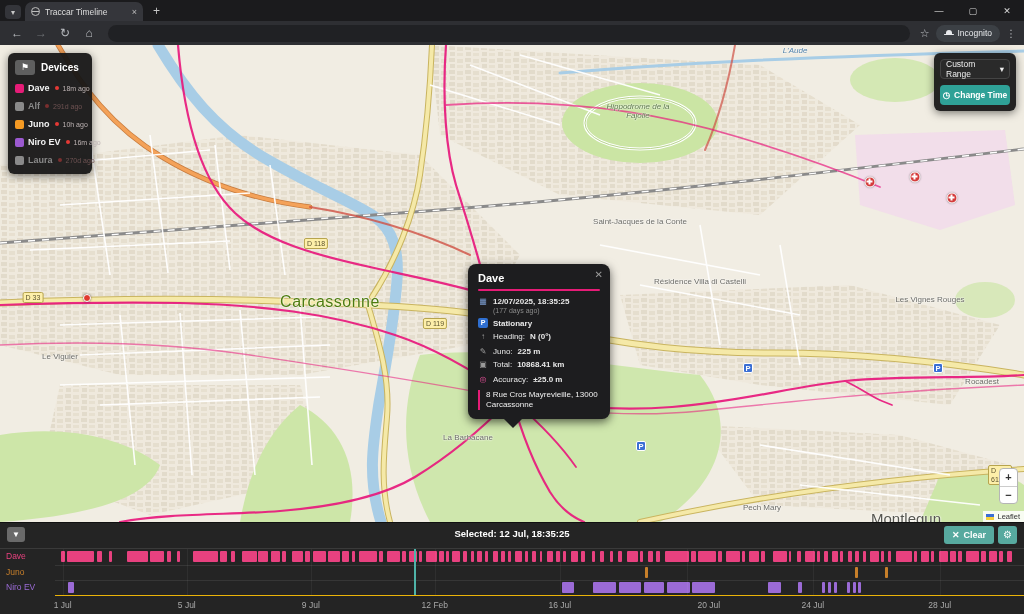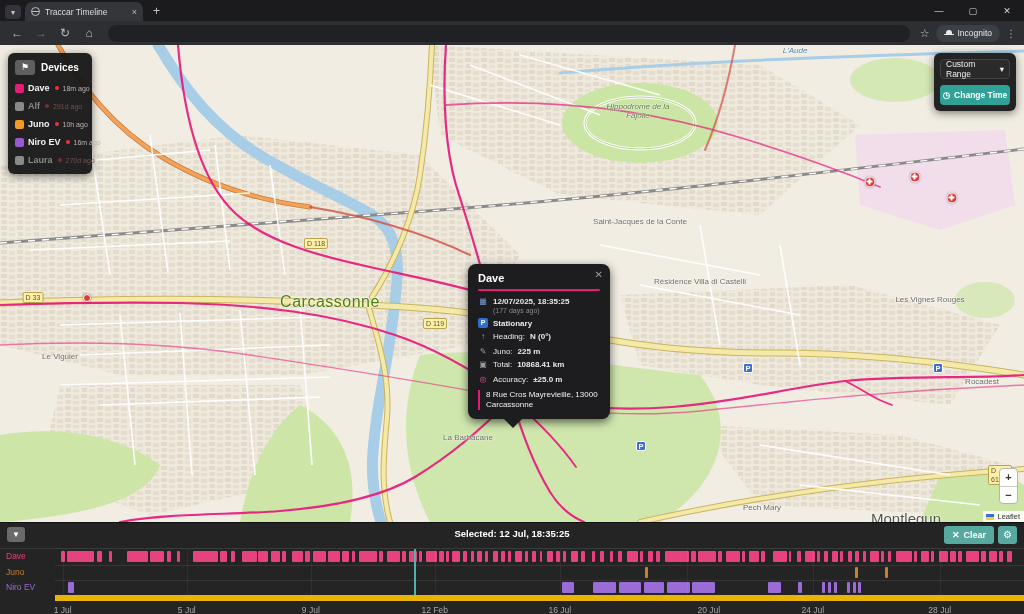--- a/index.html
+++ b/index.html
@@ -96,21 +96,21 @@
   .clear-btn { height:18px; background:#57a99f; border-radius:3px; color:#fff; font-size:9px; font-weight:bold; display:flex; align-items:center; gap:4px; padding:0 8px; }
   .gear-btn { width:19px; height:18px; background:#57a99f; border-radius:3px; color:#fff; font-size:10px; text-align:center; line-height:18px; }
   .tl-body { position:relative; height:47px; border-top:1px solid #3a3a3a; }
   .tl-labels { position:absolute; left:0; top:0; width:55px; height:100%; }
   .tl-row-label { position:absolute; left:6px; font-size:8.5px; line-height:15px; }
   .tl-tracks { position:absolute; left:55px; right:0; top:0; height:100%; }
   .tl-row-sep { position:absolute; left:0; right:0; height:1px; background:#363636; }
   .tl-grid { position:absolute; top:0; bottom:0; width:1px; background:rgba(255,255,255,.05); }
   .tl-bar { position:absolute; height:11px; border-radius:1px; }
   .tl-selline { position:absolute; top:0; bottom:0; width:2px; background:#4fb3a8; }
-  .tl-axis { position:relative; height:18px; border-top:6px solid #eab308; margin-left:55px; }
+  .tl-axis { position:relative; height:18px; border-top:1px solid #eab308; margin-left:55px; }
   .tl-tick { position:absolute; top:4px; transform:translateX(-50%); color:#a9a9a9; font-size:8.5px; }
 </style>
 </head>
 <body>
 
 <div class="page">
 
   <div class="titlebar">
     <div class="tab-search">
         <span>▾</span>

